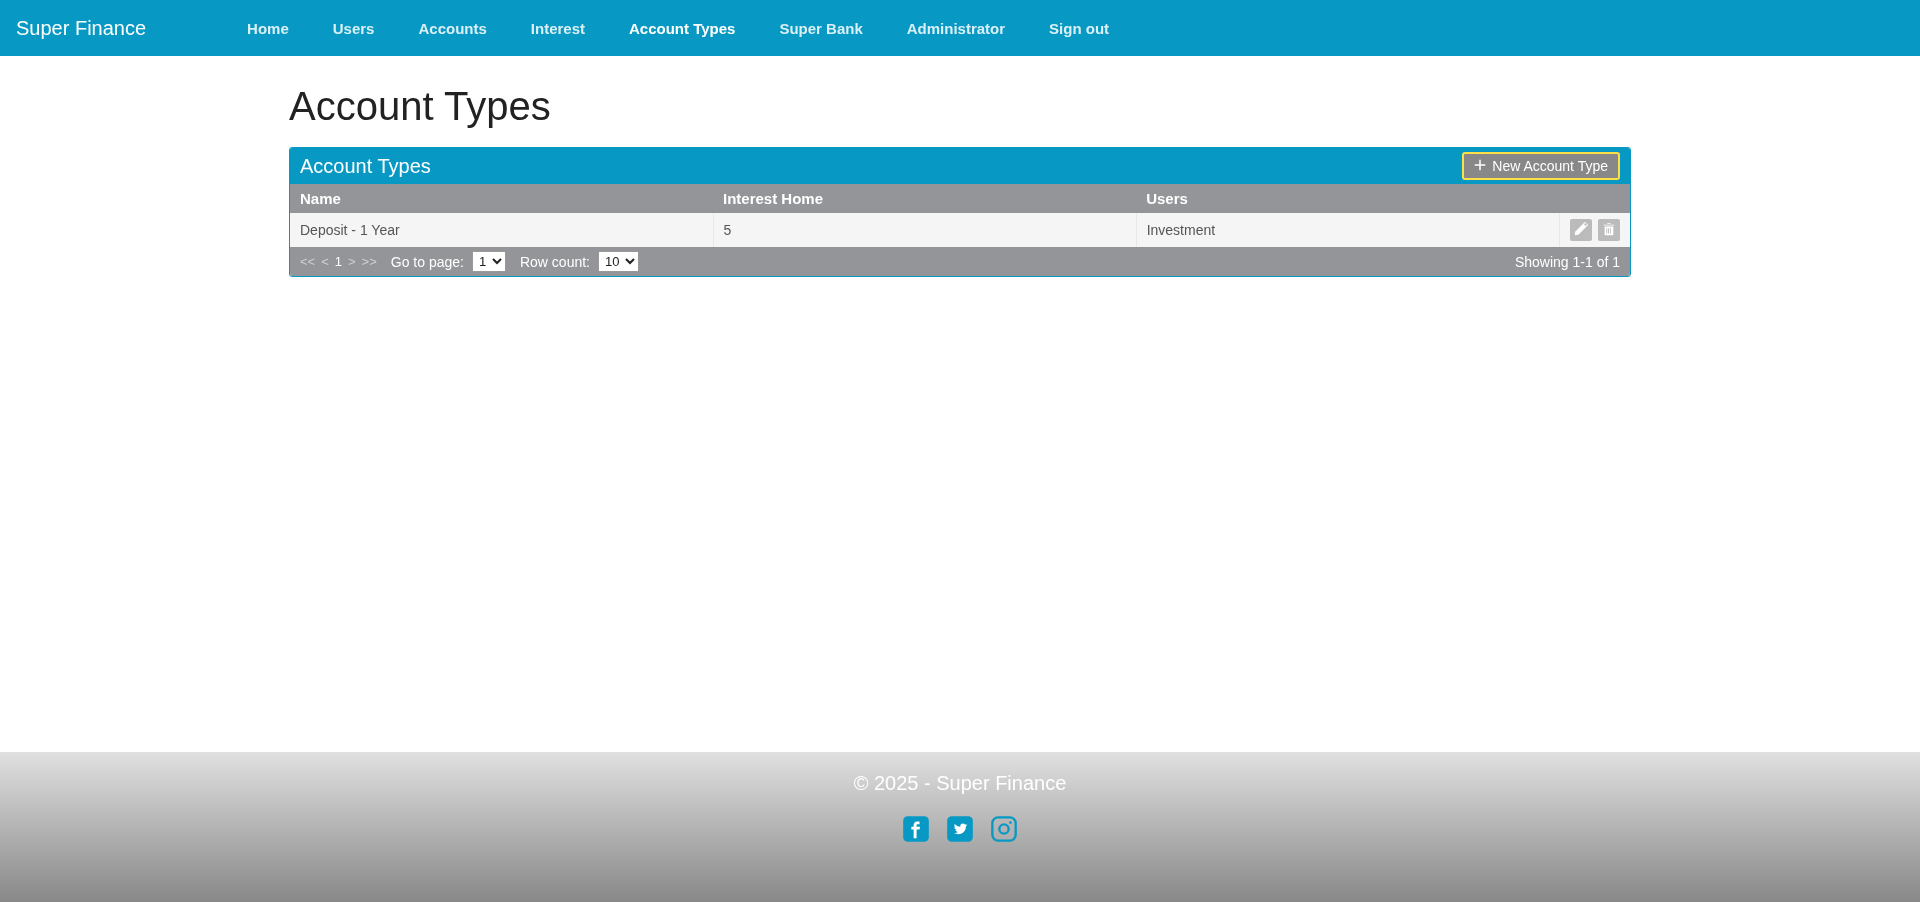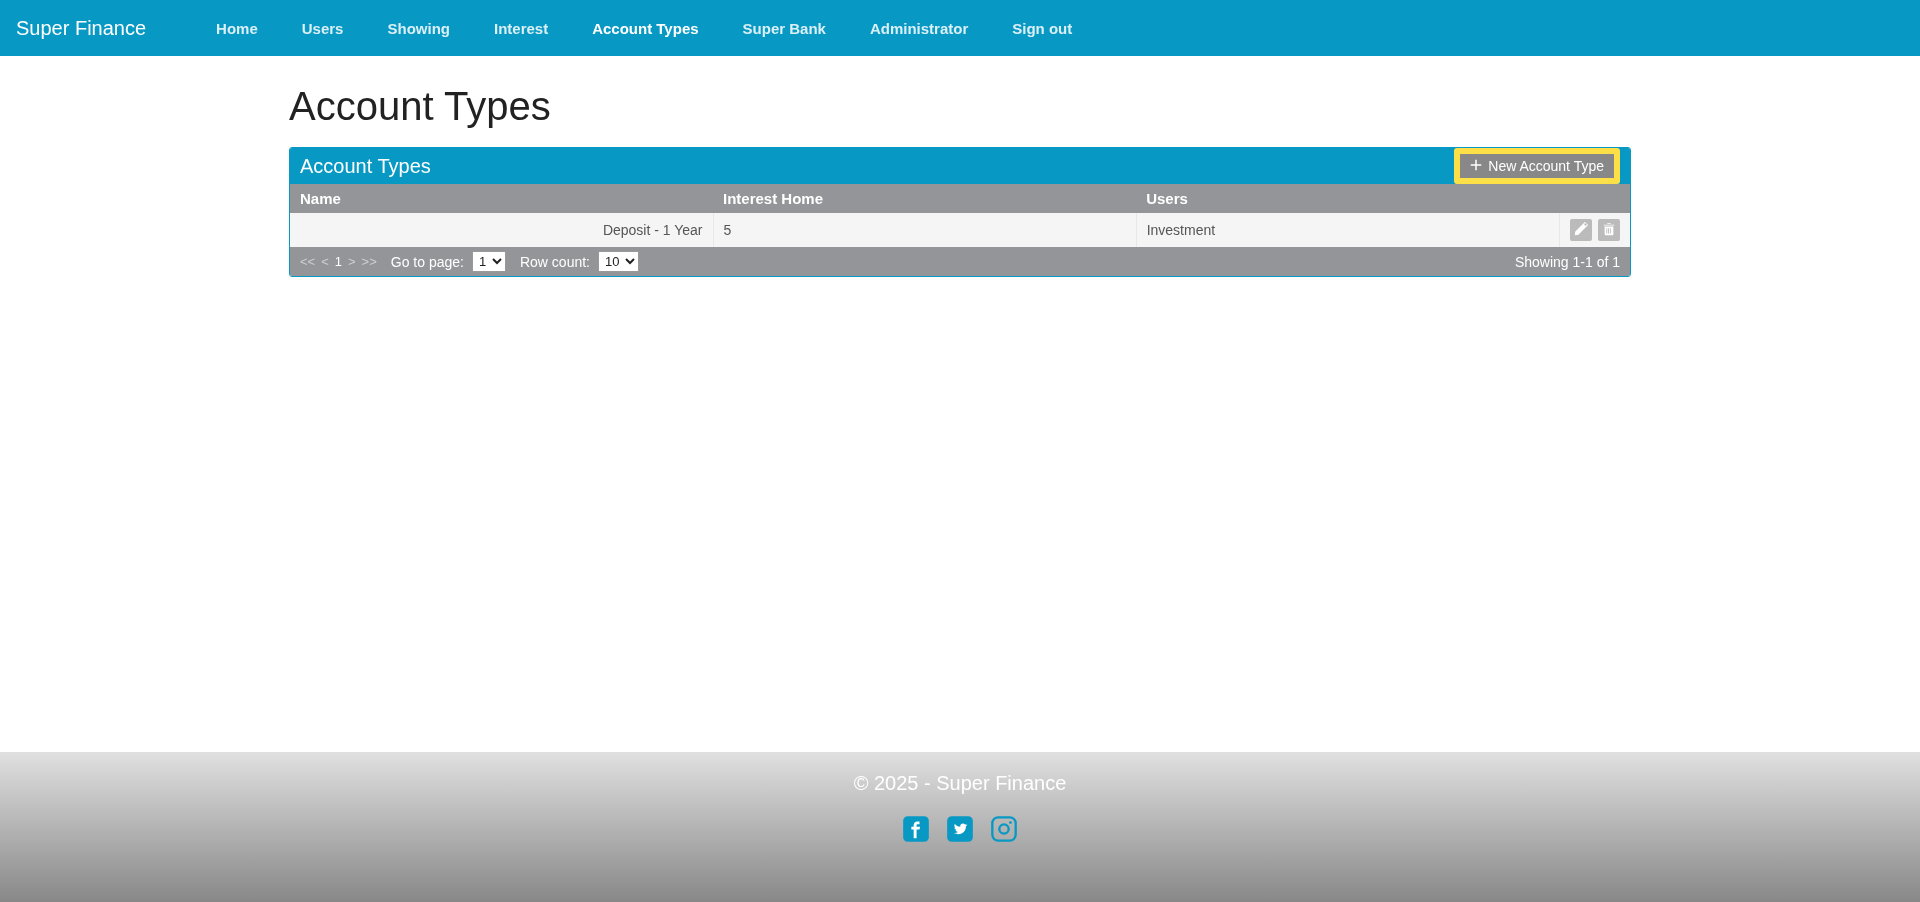--- a/index.html
+++ b/index.html
@@ -21,21 +21,21 @@
     height: 56px;
     display: flex;
     align-items: center;
     padding: 0 16px;
   }
   .navbar-brand {
     font-size: 20px;
     font-weight: 400;
     color: #fff;
     text-decoration: none;
-    margin-right: 56px;
+    margin-right: 87px;
   }
   .nav-links {
     display: flex;
     gap: 16px;
   }
   .nav-link {
     color: rgba(255,255,255,0.85);
     text-decoration: none;
     font-weight: 600;
     font-size: 15px;
@@ -74,21 +74,21 @@
     display: flex;
     align-items: center;
     justify-content: space-between;
     padding: 6px 10px;
     font-size: 20px;
     font-weight: 400;
     height: 36px;
   }
   .new-btn {
     background: #888;
-    border: 6px solid #fde047;
+    border: 2px solid #fde047;
     color: #fff;
     font-size: 14px;
     padding: 4px 10px;
     border-radius: 3px;
     cursor: pointer;
     display: inline-flex;
     align-items: center;
     gap: 6px;
   }
 
@@ -105,21 +105,21 @@
     padding: 6px 10px;
     font-size: 15px;
   }
   table.grid tbody td {
     background: #f5f5f5;
     padding: 6px 10px;
     font-size: 14px;
     color: #555;
     border-left: 1px solid #e8e8e8;
   }
-  table.grid tbody td:first-child { border-left: none; text-align: right; }
+  table.grid tbody td:first-child { border-left: none; }
   .row-actions {
     display: flex;
     gap: 6px;
     justify-content: flex-end;
   }
   .icon-btn {
     background: #bbb;
     border: none;
     width: 22px;
     height: 22px;
@@ -184,21 +184,21 @@
   }
 </style>
 </head>
 <body>
 
 <nav class="navbar">
   <a href="#" class="navbar-brand">Super Finance</a>
   <div class="nav-links">
     <a href="#" class="nav-link">Home</a>
     <a href="#" class="nav-link">Users</a>
-    <a href="#" class="nav-link">Showing</a>
+    <a href="#" class="nav-link">Accounts</a>
     <a href="#" class="nav-link">Interest</a>
     <a href="#" class="nav-link active">Account Types</a>
     <a href="#" class="nav-link">Super Bank</a>
     <a href="#" class="nav-link">Administrator</a>
     <a href="#" class="nav-link">Sign out</a>
   </div>
 </nav>
 
 <div class="container">
   <h1 class="page-title">Account Types</h1>

